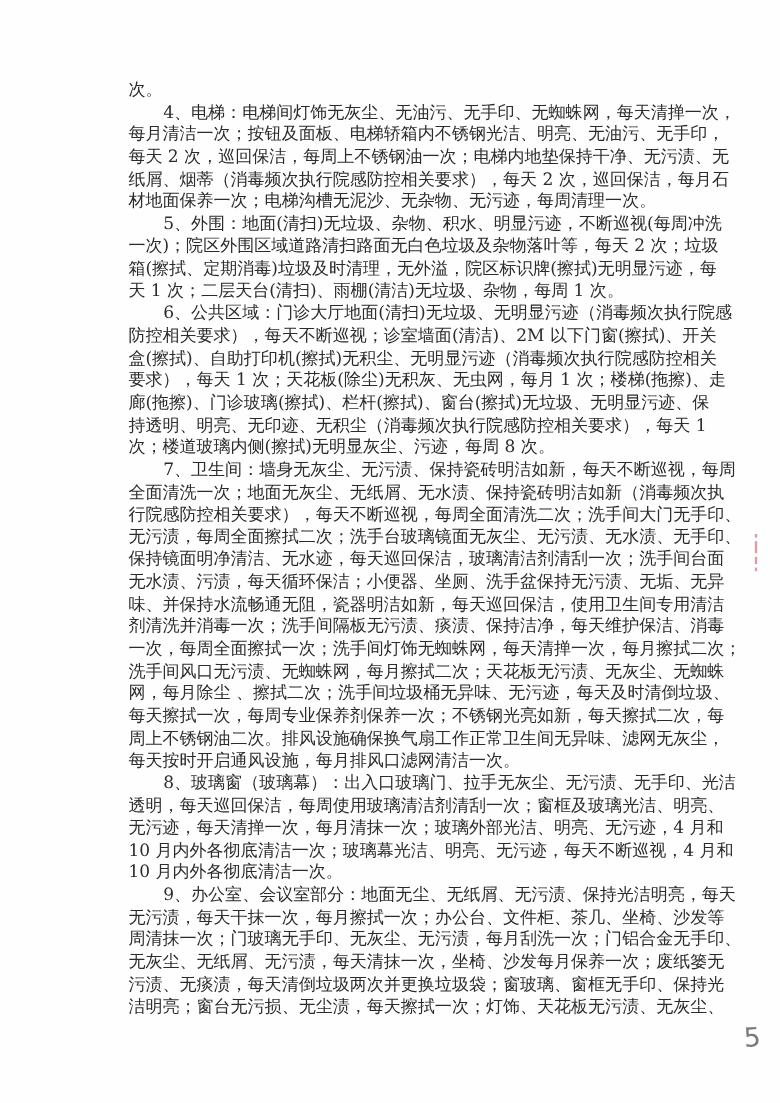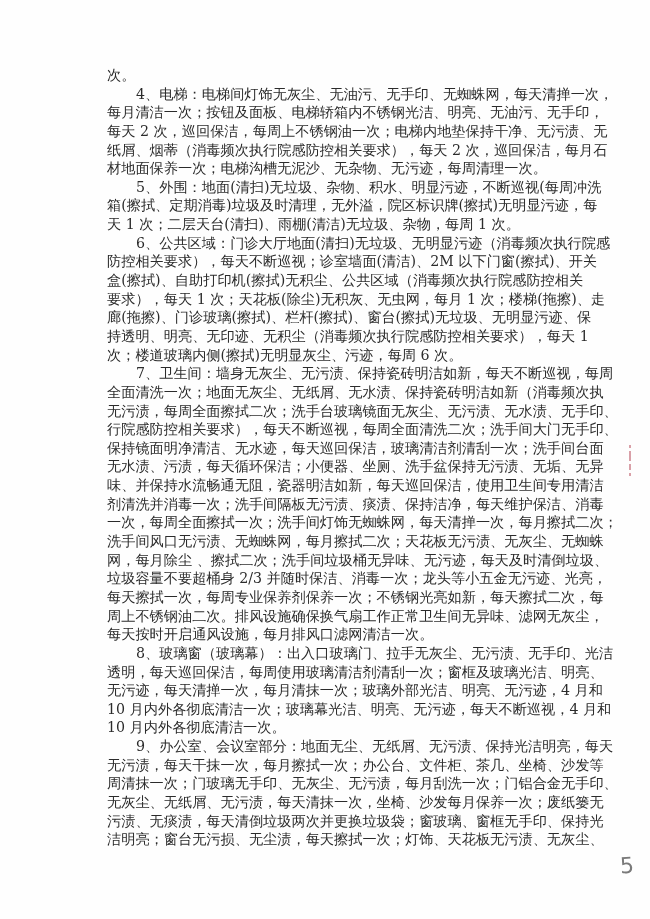--- a/index.html
+++ b/index.html
@@ -29,41 +29,41 @@
 
 <div class="page">
   <div class="text-block" id="text-block">
       <div class="line last">次。</div>
       <div class="line indent">4、电梯：电梯间灯饰无灰尘、无油污、无手印、无蜘蛛网，每天清掸一次，</div>
       <div class="line">每月清洁一次；按钮及面板、电梯轿箱内不锈钢光洁、明亮、无油污、无手印，</div>
       <div class="line">每天 2 次，巡回保洁，每周上不锈钢油一次；电梯内地垫保持干净、无污渍、无</div>
       <div class="line">纸屑、烟蒂（消毒频次执行院感防控相关要求），每天 2 次，巡回保洁，每月石</div>
       <div class="line last">材地面保养一次；电梯沟槽无泥沙、无杂物、无污迹，每周清理一次。</div>
       <div class="line indent">5、外围：地面(清扫)无垃圾、杂物、积水、明显污迹，不断巡视(每周冲洗</div>
+      <div class="line">一次)；院区外围区域道路清扫路面无白色垃圾及杂物落叶等，每天 2 次；垃圾</div>
       <div class="line">箱(擦拭、定期消毒)垃圾及时清理，无外溢，院区标识牌(擦拭)无明显污迹，每</div>
       <div class="line last">天 1 次；二层天台(清扫)、雨棚(清洁)无垃圾、杂物，每周 1 次。</div>
       <div class="line indent">6、公共区域：门诊大厅地面(清扫)无垃圾、无明显污迹（消毒频次执行院感</div>
       <div class="line">防控相关要求），每天不断巡视；诊室墙面(清洁)、2M 以下门窗(擦拭)、开关</div>
-      <div class="line">盒(擦拭)、自助打印机(擦拭)无积尘、公共区域（消毒频次执行院感防控相关</div>
+      <div class="line">盒(擦拭)、自助打印机(擦拭)无积尘、无明显污迹（消毒频次执行院感防控相关</div>
       <div class="line">要求），每天 1 次；天花板(除尘)无积灰、无虫网，每月 1 次；楼梯(拖擦)、走</div>
       <div class="line">廊(拖擦)、门诊玻璃(擦拭)、栏杆(擦拭)、窗台(擦拭)无垃圾、无明显污迹、保</div>
       <div class="line">持透明、明亮、无印迹、无积尘（消毒频次执行院感防控相关要求），每天 1</div>
-      <div class="line last">次；楼道玻璃内侧(擦拭)无明显灰尘、污迹，每周 6 次。</div>
+      <div class="line last">次；楼道玻璃内侧(擦拭)无明显灰尘、污迹，每周 8 次。</div>
       <div class="line indent">7、卫生间：墙身无灰尘、无污渍、保持瓷砖明洁如新，每天不断巡视，每周</div>
       <div class="line">全面清洗一次；地面无灰尘、无纸屑、无水渍、保持瓷砖明洁如新（消毒频次执</div>
+      <div class="line">行院感防控相关要求），每天不断巡视，每周全面清洗二次；洗手间大门无手印、</div>
       <div class="line">无污渍，每周全面擦拭二次；洗手台玻璃镜面无灰尘、无污渍、无水渍、无手印、</div>
-      <div class="line">行院感防控相关要求），每天不断巡视，每周全面清洗二次；洗手间大门无手印、</div>
       <div class="line">保持镜面明净清洁、无水迹，每天巡回保洁，玻璃清洁剂清刮一次；洗手间台面</div>
       <div class="line">无水渍、污渍，每天循环保洁；小便器、坐厕、洗手盆保持无污渍、无垢、无异</div>
       <div class="line">味、并保持水流畅通无阻，瓷器明洁如新，每天巡回保洁，使用卫生间专用清洁</div>
       <div class="line">剂清洗并消毒一次；洗手间隔板无污渍、痰渍、保持洁净，每天维护保洁、消毒</div>
       <div class="line">一次，每周全面擦拭一次；洗手间灯饰无蜘蛛网，每天清掸一次，每月擦拭二次；</div>
       <div class="line">洗手间风口无污渍、无蜘蛛网，每月擦拭二次；天花板无污渍、无灰尘、无蜘蛛</div>
       <div class="line">网，每月除尘 、擦拭二次；洗手间垃圾桶无异味、无污迹，每天及时清倒垃圾、</div>
-      <div class="line">垃圾容量不要超桶身 2/3 并随时保洁、消毒一次；龙头等小五金无污迹、光亮，</div>
       <div class="line">每天擦拭一次，每周专业保养剂保养一次；不锈钢光亮如新，每天擦拭二次，每</div>
       <div class="line">周上不锈钢油二次。排风设施确保换气扇工作正常卫生间无异味、滤网无灰尘，</div>
       <div class="line last">每天按时开启通风设施，每月排风口滤网清洁一次。</div>
       <div class="line indent">8、玻璃窗（玻璃幕）：出入口玻璃门、拉手无灰尘、无污渍、无手印、光洁</div>
       <div class="line">透明，每天巡回保洁，每周使用玻璃清洁剂清刮一次；窗框及玻璃光洁、明亮、</div>
       <div class="line">无污迹，每天清掸一次，每月清抹一次；玻璃外部光洁、明亮、无污迹，4 月和</div>
       <div class="line">10 月内外各彻底清洁一次；玻璃幕光洁、明亮、无污迹，每天不断巡视，4 月和</div>
       <div class="line last">10 月内外各彻底清洁一次。</div>
       <div class="line indent">9、办公室、会议室部分：地面无尘、无纸屑、无污渍、保持光洁明亮，每天</div>
       <div class="line">无污渍，每天干抹一次，每月擦拭一次；办公台、文件柜、茶几、坐椅、沙发等</div>

